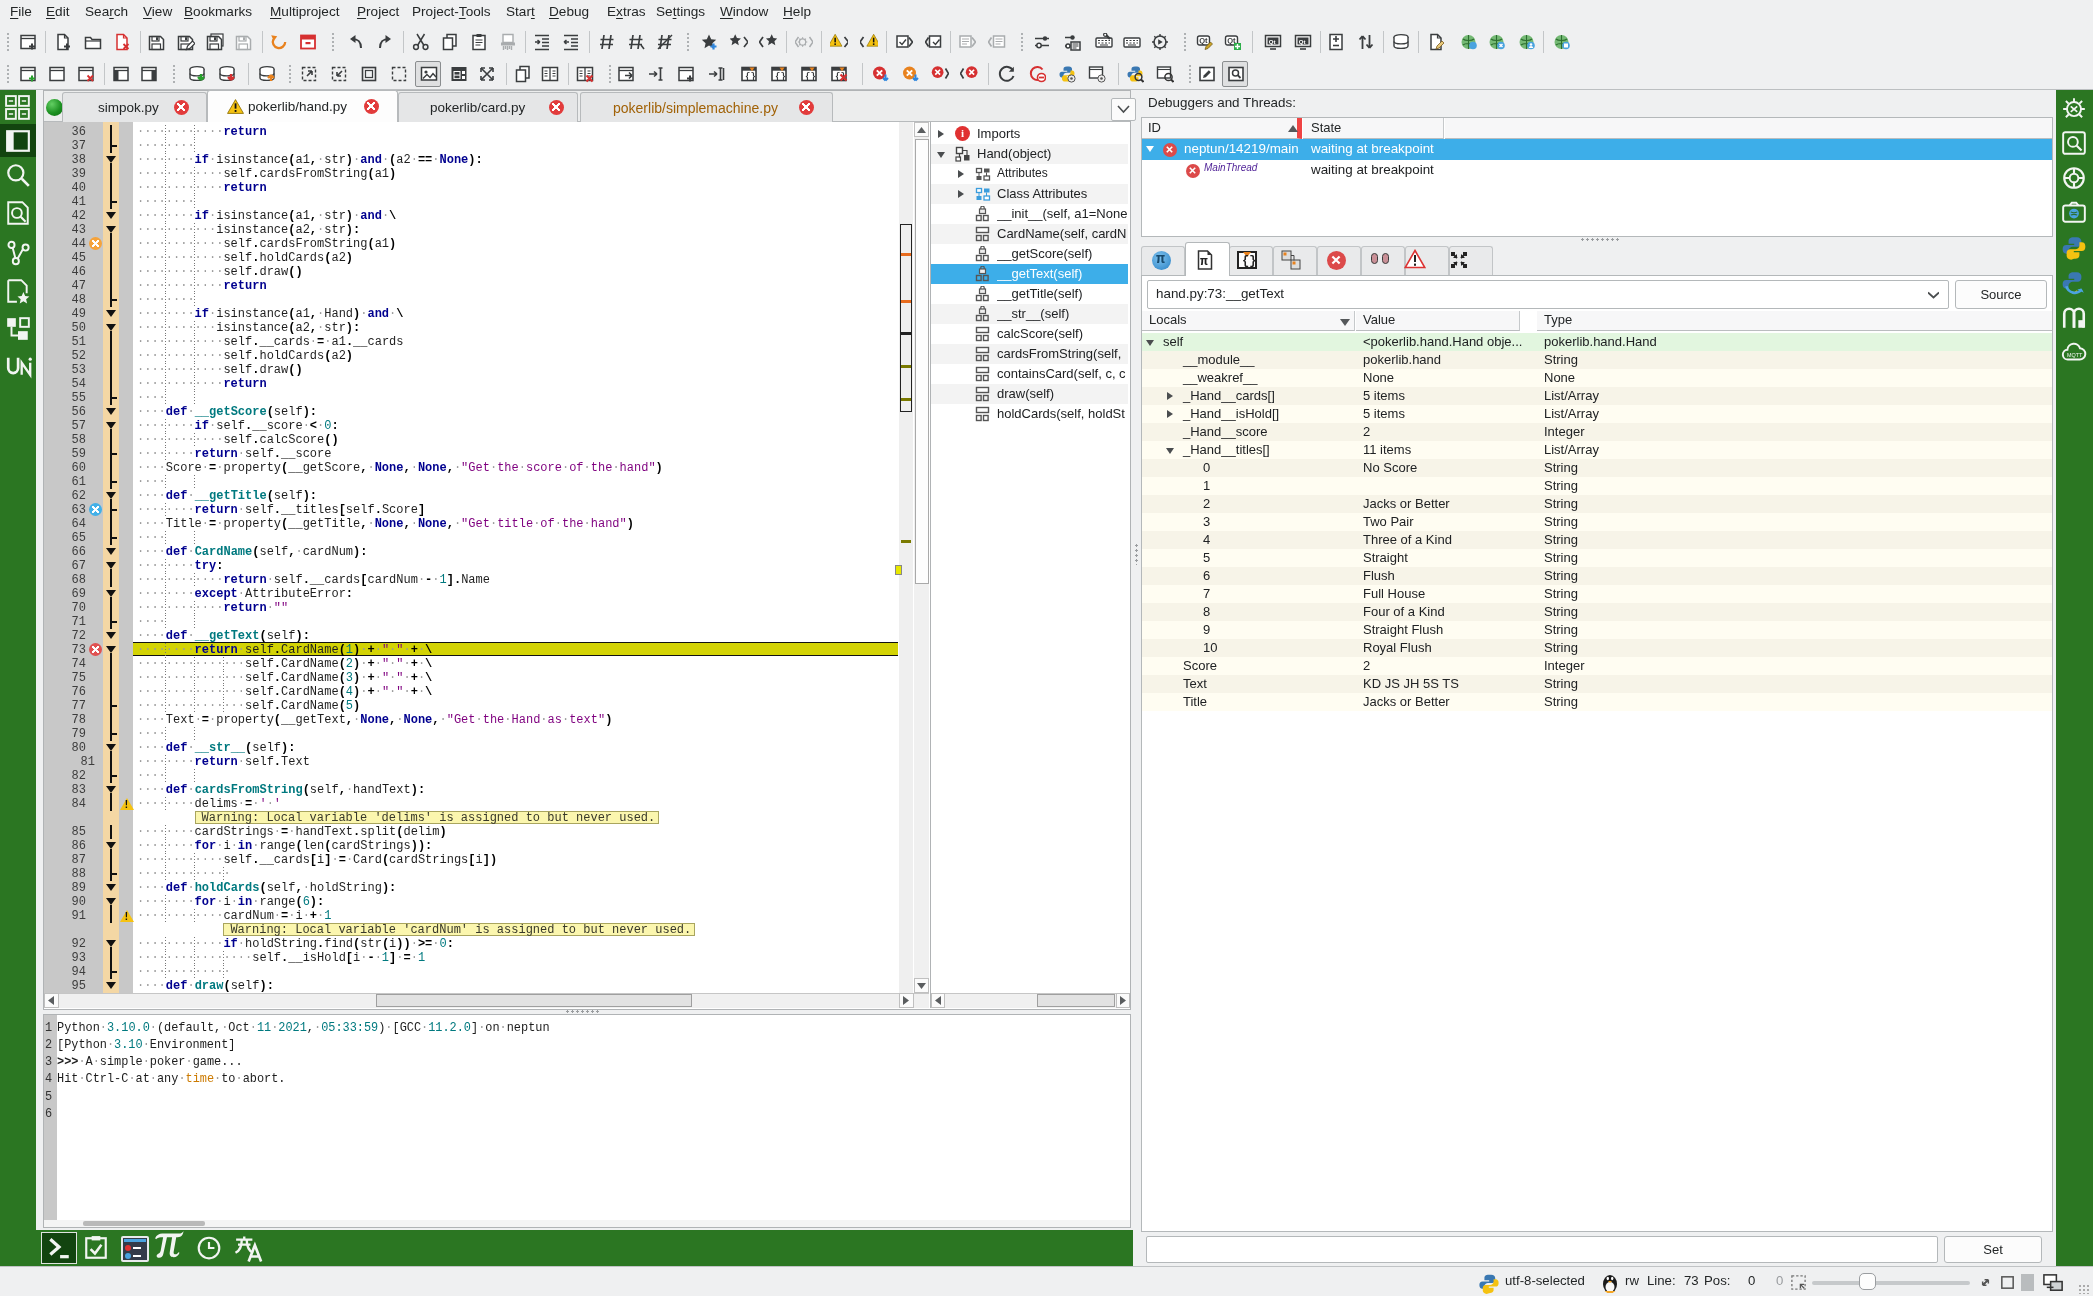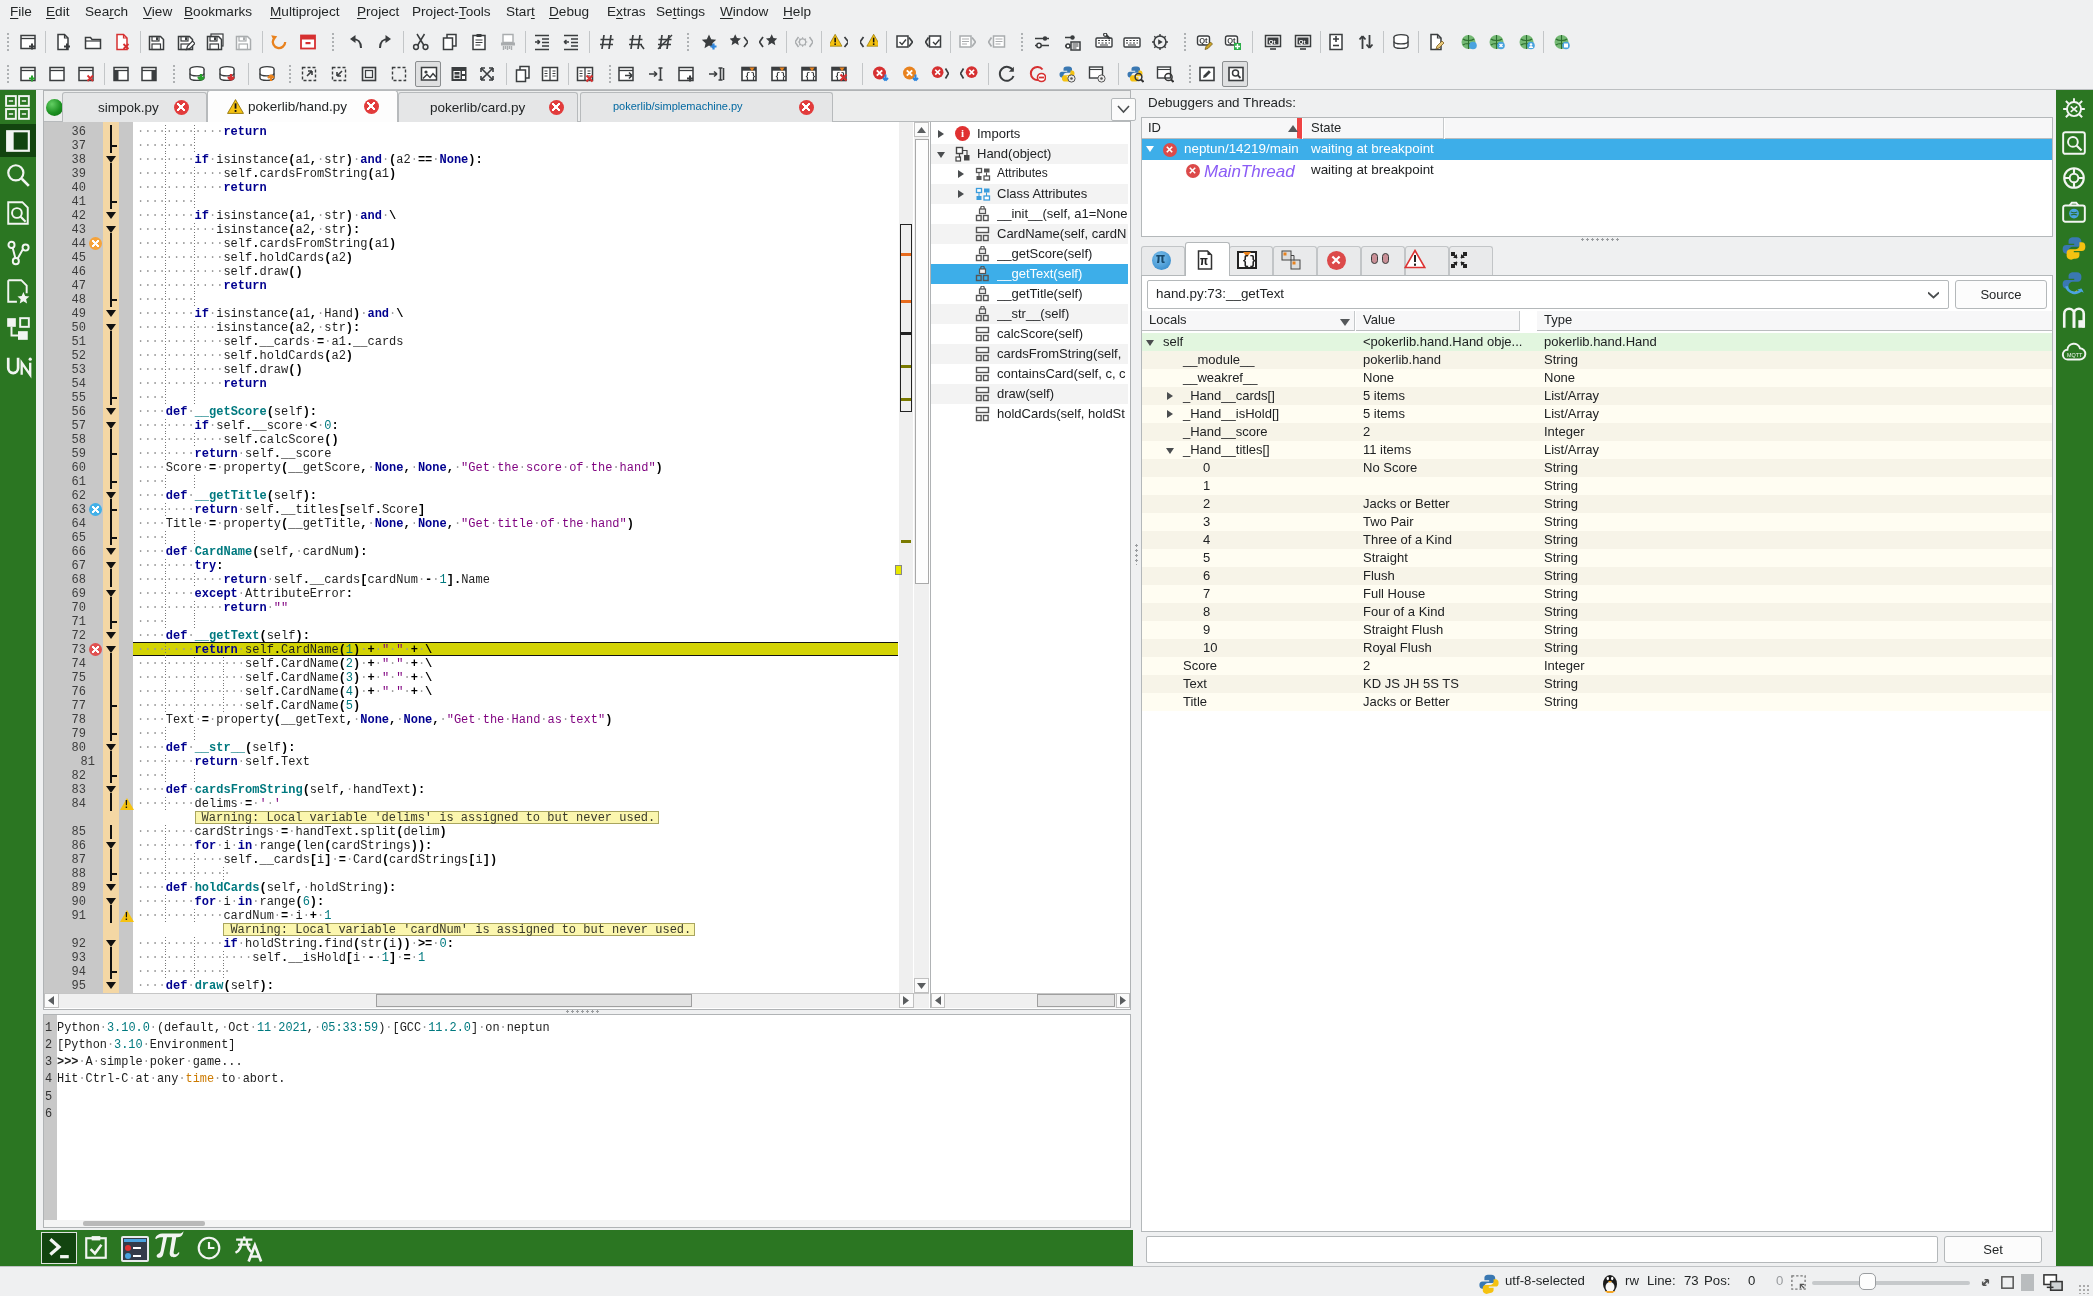--- a/index.html
+++ b/index.html
@@ -622,21 +622,21 @@
     <path d="M8 0.5 15.5 13.5H0.5Z" fill="#f5c211" stroke="#8a6d00" stroke-width="0.8"></path>
     <rect x="7.2" y="4" width="1.7" height="5" fill="#111"></rect>
     <rect x="7.2" y="10.3" width="1.7" height="1.8" fill="#111"></rect>
   </svg>
 <div class="abs" style="left:248px;top:99px;font-size:13.5px;color:#232627;z-index:4">pokerlib/hand.py</div>
 <div class="tabclose" style="left:363.5px;top:99px;z-index:4"></div>
 <div class="tab" style="left:398px;width:180px"></div>
 <div class="abs" style="left:430px;top:100px;font-size:13.5px;color:#232627;z-index:4">pokerlib/card.py</div>
 <div class="tabclose" style="left:548.5px;top:100px;z-index:4"></div>
 <div class="tab" style="left:580px;width:253px"></div>
-<div class="abs" style="left:613px;top:100px;font-size:11px;color:#0369a1;z-index:4">pokerlib/simplemachine.py</div>
+<div class="abs" style="left:613px;top:100px;font-size:14px;color:#a16207;z-index:4">pokerlib/simplemachine.py</div>
 <div class="tabclose" style="left:798.5px;top:100px;z-index:4"></div>
 <div class="abs" style="left:1111px;top:98px;width:25px;height:23px;background:#fbfbfb;border:1px solid #b4b8ba;border-radius:2px"></div>
 <svg class="abs" style="left:1117px;top:105px" width="13" height="9" viewBox="0 0 13 9">
     <path d="M1 1l5.5 6L12 1" fill="none" stroke="#4a4d4f" stroke-width="1.6"></path>
   </svg>
 <div class="abs" style="left:44px;top:122px;width:89px;height:871px;background:#c8c8c8"></div>
 <div class="abs" style="left:103px;top:122px;width:16px;height:871px;background:#f4d7a4"></div>
 <div class="gutnum" style="left:44px;top:124.6px">36</div>
 <div class="guide" style="left:165.3px;top:124.6px"></div>
 <div class="guide" style="left:194.1px;top:124.6px"></div>
@@ -1112,21 +1112,21 @@
 <div class="abs" style="left:1163.0px;top:142.5px;width:14.0px;height:14.0px;border-radius:7.0px;background:#dc4a4a"></div>
 <svg class="abs" style="left:1165.3px;top:144.8px" width="9" height="9" viewBox="0 0 10 10">
     <path d="M2 2l6 6M8 2l-6 6" stroke="#fff" stroke-width="1.8"></path>
   </svg>
 <div class="abs" style="left:1184px;top:141px;font-size:13.4px;color:#fff">neptun/14219/main</div>
 <div class="abs" style="left:1311px;top:141px;font-size:13.4px;color:#fff">waiting at breakpoint</div>
 <div class="abs" style="left:1186.0px;top:163.5px;width:14.0px;height:14.0px;border-radius:7.0px;background:#dc4a4a"></div>
 <svg class="abs" style="left:1188.3px;top:165.8px" width="9" height="9" viewBox="0 0 10 10">
     <path d="M2 2l6 6M8 2l-6 6" stroke="#fff" stroke-width="1.8"></path>
   </svg>
-<div class="abs" style="left:1204px;top:162px;font-size:17px;color:#8b5cf6;font-style:italic">MainThread</div>
+<div class="abs" style="left:1204px;top:162px;font-size:10px;color:#4c1d95;font-style:italic">MainThread</div>
 <div class="abs" style="left:1311px;top:162px;font-size:13.4px;color:#202224">waiting at breakpoint</div>
 <div class="abs" style="left:1580px;top:238px;width:40px;height:3px;background-image:radial-gradient(circle,#9a9da0 1px,transparent 1.1px);background-size:5px 3px"></div>
 <div class="abs" style="left:1141px;top:275px;width:912px;height:957px;background:#fff;border:1px solid #b4b8ba"></div>
 <div class="abs" style="left:1141px;top:246px;width:44px;height:30px;background:#e9eaeb;border:1px solid #c2c5c7;border-bottom:none;border-radius:3px 3px 0 0"></div>
 <div class="abs" style="left:1185px;top:242px;width:45px;height:34px;background:#fff;border:1px solid #b4b8ba;border-bottom:none;border-radius:3px 3px 0 0;z-index:2"></div>
 <div class="abs" style="left:1229px;top:246px;width:44px;height:30px;background:#e9eaeb;border:1px solid #c2c5c7;border-bottom:none;border-radius:3px 3px 0 0"></div>
 <div class="abs" style="left:1273px;top:246px;width:44px;height:30px;background:#e9eaeb;border:1px solid #c2c5c7;border-bottom:none;border-radius:3px 3px 0 0"></div>
 <div class="abs" style="left:1317px;top:246px;width:44px;height:30px;background:#e9eaeb;border:1px solid #c2c5c7;border-bottom:none;border-radius:3px 3px 0 0"></div>
 <div class="abs" style="left:1361px;top:246px;width:44px;height:30px;background:#e9eaeb;border:1px solid #c2c5c7;border-bottom:none;border-radius:3px 3px 0 0"></div>
 <div class="abs" style="left:1405px;top:246px;width:44px;height:30px;background:#e9eaeb;border:1px solid #c2c5c7;border-bottom:none;border-radius:3px 3px 0 0"></div>

